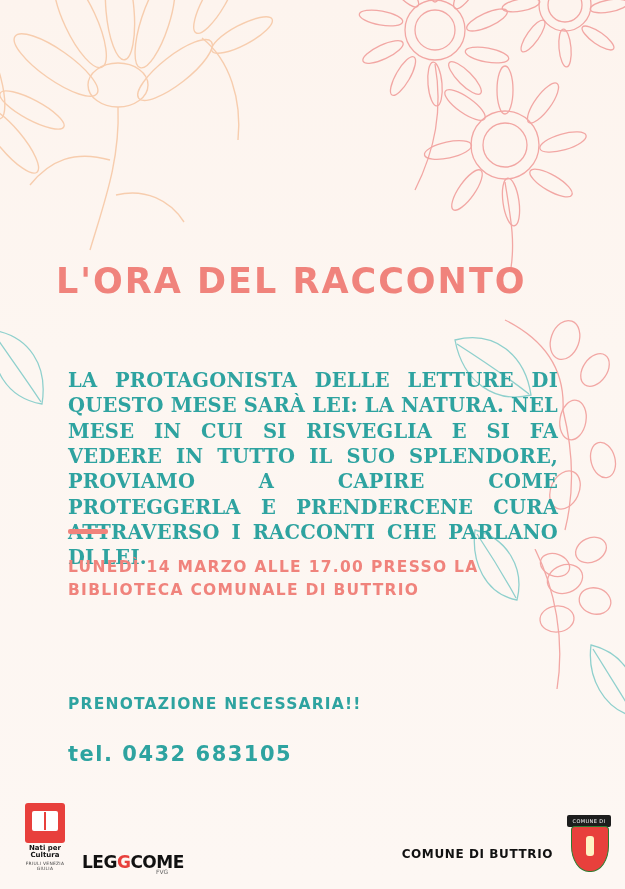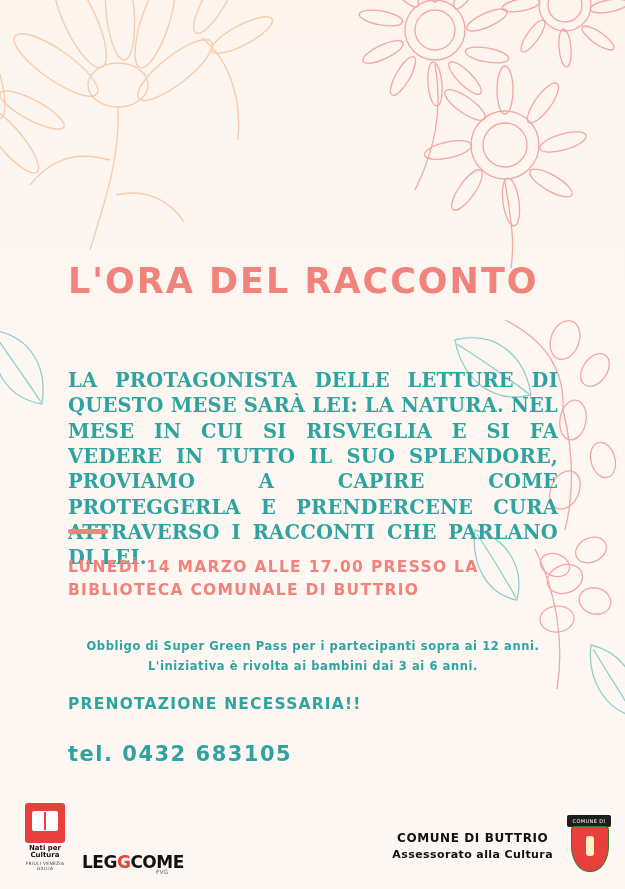--- a/index.html
+++ b/index.html
@@ -39,21 +39,21 @@
   .content {
     position: absolute;
     left: 0; right: 0; top: 0; bottom: 0;
     padding: 0 68px;
     box-sizing: border-box;
   }
 
   .title {
     position: absolute;
     top: 262px;
-    left: 68px;
+    left: 56px;
     right: 50px;
     font-family: "DejaVu Sans", sans-serif;
     font-weight: bold;
     font-size: 35px;
     letter-spacing: 2.0px;
     color: #f0837c;
     line-height: 1.1;
     white-space: nowrap;
   }
 
@@ -366,24 +366,20 @@
   <div class="content">
 
     <div class="title">L'ORA DEL RACCONTO</div>
 
     <div class="lead">LA PROTAGONISTA DELLE LETTURE DI QUESTO MESE SARÀ LEI: LA NATURA. NEL MESE IN CUI SI RISVEGLIA E SI FA VEDERE IN TUTTO IL SUO SPLENDORE, PROVIAMO A CAPIRE COME PROTEGGERLA E PRENDERCENE CURA ATTRAVERSO I RACCONTI CHE PARLANO DI LEI.</div>
 
     <div class="rule"></div>
 
     <div class="when">LUNEDÌ 14 MARZO ALLE 17.00 PRESSO LA BIBLIOTECA COMUNALE DI BUTTRIO</div>
 
-    <div class="notes">
-      <div>Obbligo di Super Green Pass per i partecipanti sopra ai 12 anni.</div>
-      <div>L'iniziativa è rivolta ai bambini dai 3 ai 6 anni.</div>
-    </div>
 
     <div class="booking">PRENOTAZIONE NECESSARIA!!</div>
 
     <div class="contacts">
       <div>tel. 0432 683105</div>
     </div>
 
   </div>
 
   <div class="footer">
@@ -397,21 +393,20 @@
       <div class="l2">FRIULI VENEZIA GIULIA</div>
     </div>
 
     <div class="logo-018">
       <div class="word"><span>LEG</span><span class="g">G</span><span>COME</span></div>
       <div class="sub">FVG</div>
     </div>
 
     <div class="comune">
       <div class="c1">COMUNE DI BUTTRIO</div>
-      <div class="c2">Assessorato alla Cultura</div>
     </div>
 
     <div class="crest">
       <div class="band">
           <span>COMUNE DI BUTTRIO</span>
         </div>
       <div class="shield"></div>
     </div>
 
   </div>

